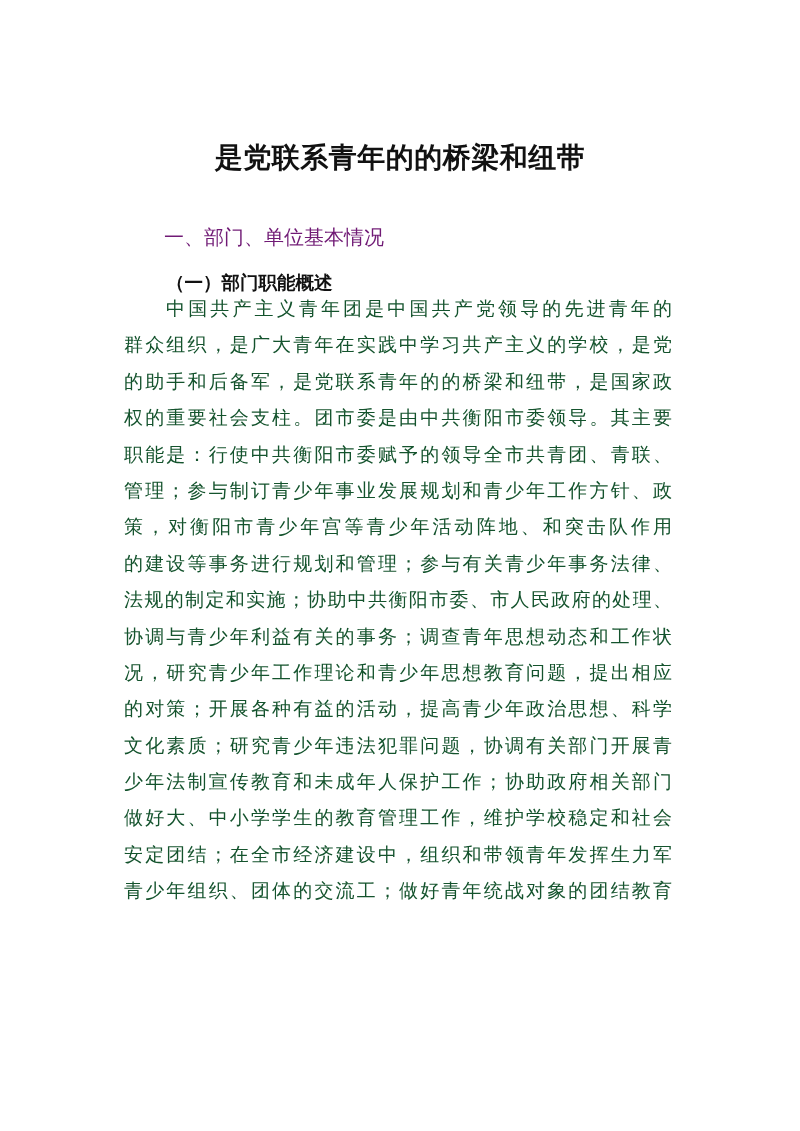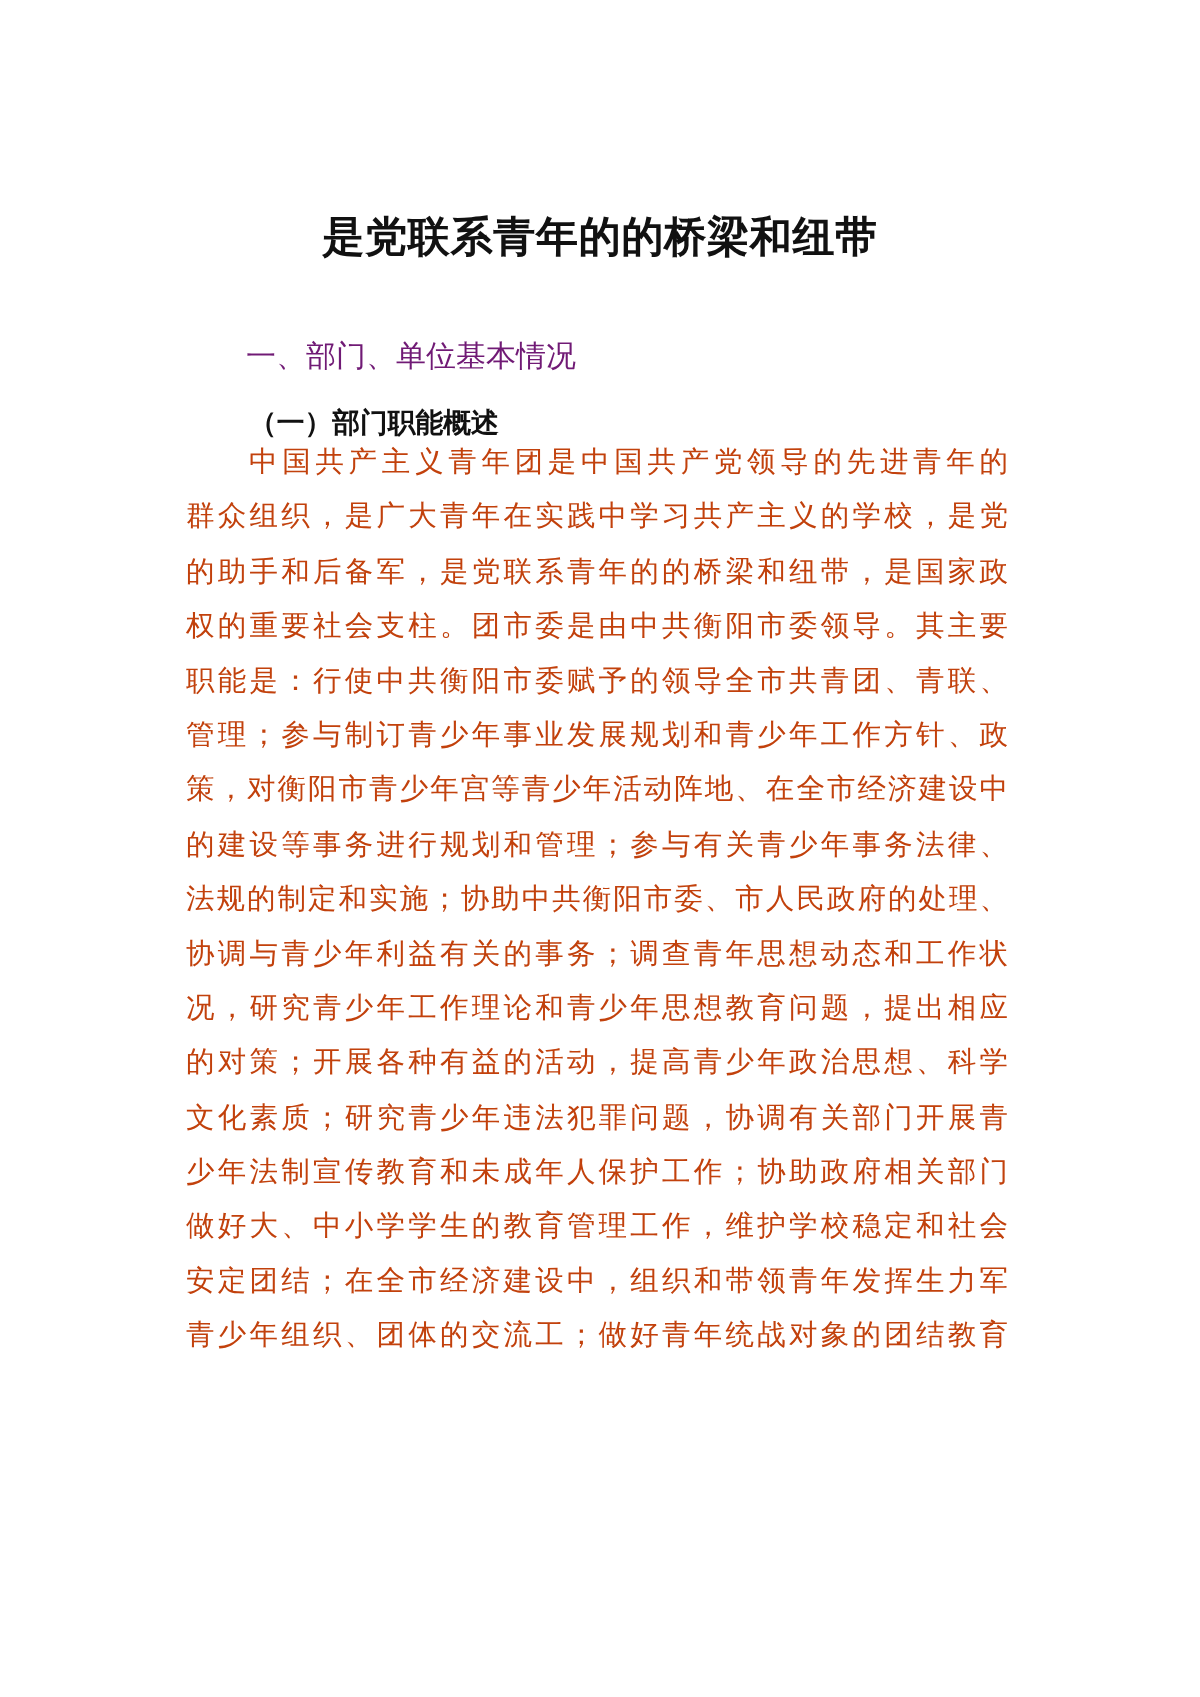--- a/index.html
+++ b/index.html
@@ -56,21 +56,21 @@
       position: absolute;
       left: 124px;
       top: 290px;
       width: 548px;
     }
     .line {
       height: 36.4px;
       line-height: 36.4px;
       font-family: "DejaVu Serif", "Liberation Serif", serif;
       font-size: 19px;
-      color: #c2410c;
+      color: #14532d;
       white-space: nowrap;
       text-align: justify;
       text-align-last: justify;
     }
     .line.indent {
       padding-left: 42px;
     }
   </style>
 </head>
 <body>
@@ -80,21 +80,21 @@
   <div class="h1">一、部门、单位基本情况</div>
   <div class="h2">（一）部门职能概述</div>
 
   <div class="body-lines">
     <div class="line indent">中国共产主义青年团是中国共产党领导的先进青年的</div>
     <div class="line">群众组织，是广大青年在实践中学习共产主义的学校，是党</div>
     <div class="line">的助手和后备军，是党联系青年的的桥梁和纽带，是国家政</div>
     <div class="line">权的重要社会支柱。团市委是由中共衡阳市委领导。其主要</div>
     <div class="line">职能是：行使中共衡阳市委赋予的领导全市共青团、青联、</div>
     <div class="line">管理；参与制订青少年事业发展规划和青少年工作方针、政</div>
-    <div class="line">策，对衡阳市青少年宫等青少年活动阵地、在全市经济建设中</div>
+    <div class="line">策，对衡阳市青少年宫等青少年活动阵地、和突击队作用</div>
     <div class="line">的建设等事务进行规划和管理；参与有关青少年事务法律、</div>
     <div class="line">法规的制定和实施；协助中共衡阳市委、市人民政府的处理、</div>
     <div class="line">协调与青少年利益有关的事务；调查青年思想动态和工作状</div>
     <div class="line">况，研究青少年工作理论和青少年思想教育问题，提出相应</div>
     <div class="line">的对策；开展各种有益的活动，提高青少年政治思想、科学</div>
     <div class="line">文化素质；研究青少年违法犯罪问题，协调有关部门开展青</div>
     <div class="line">少年法制宣传教育和未成年人保护工作；协助政府相关部门</div>
     <div class="line">做好大、中小学学生的教育管理工作，维护学校稳定和社会</div>
     <div class="line">安定团结；在全市经济建设中，组织和带领青年发挥生力军</div>
     <div class="line">青少年组织、团体的交流工；做好青年统战对象的团结教育</div>

